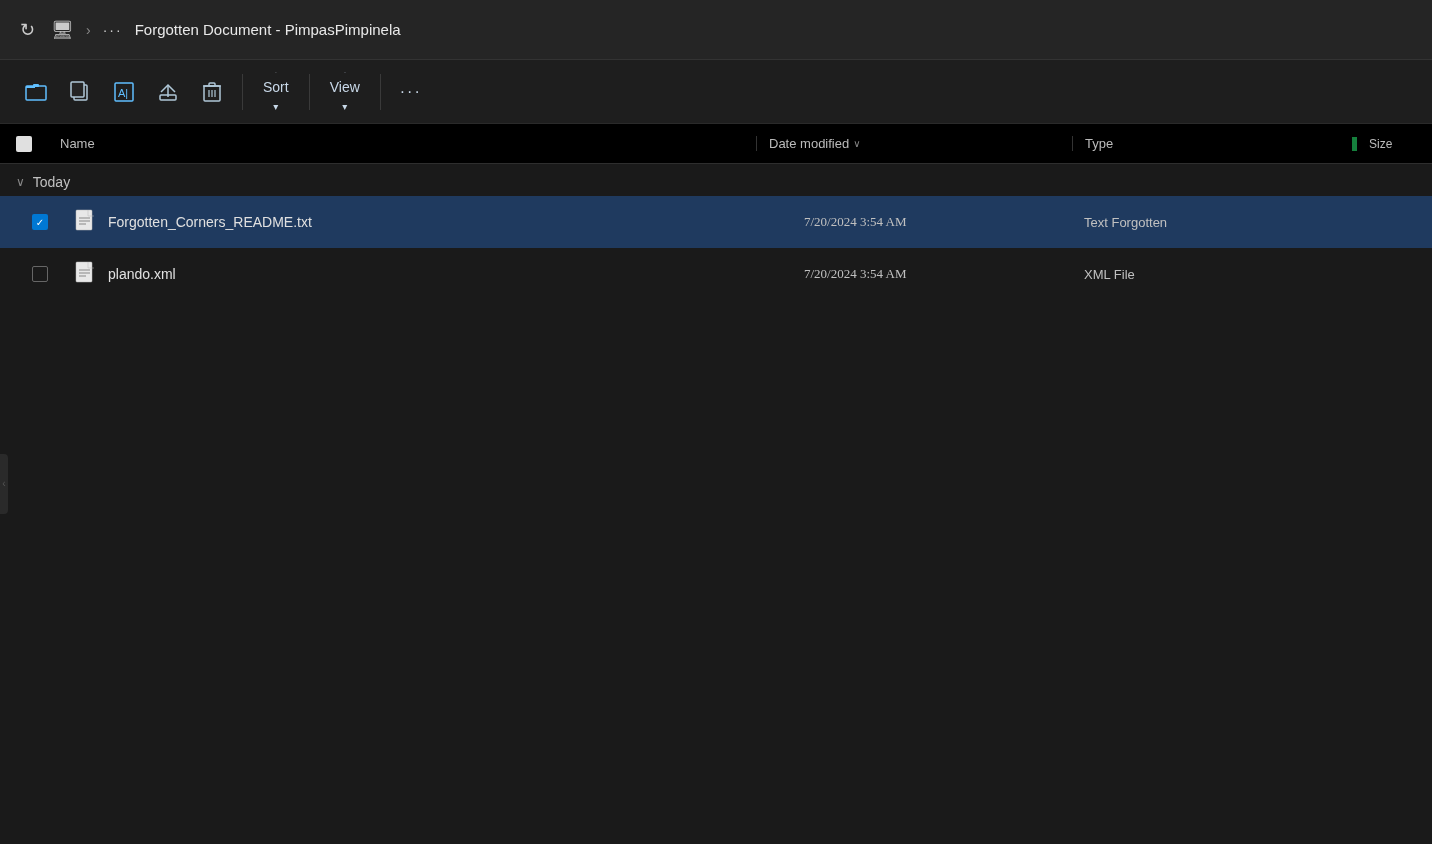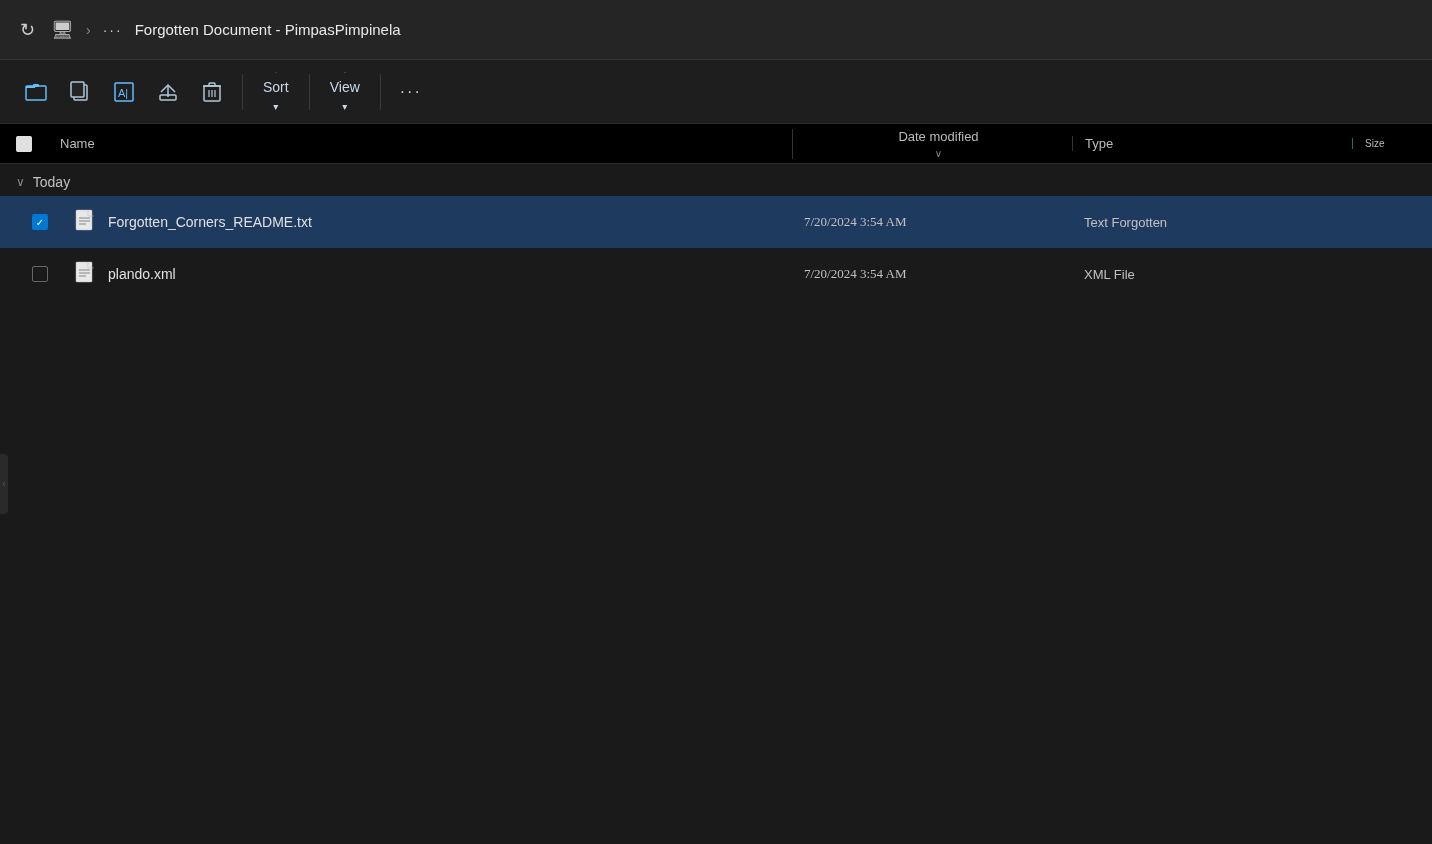--- a/index.html
+++ b/index.html
@@ -144,41 +144,41 @@
 
     .col-date {
       width: 280px;
       color: #bbb;
       font-size: 13px;
       padding-left: 12px;
       display: flex;
       align-items: center;
       gap: 4px;
       border-left: 1px solid #333;
-      flex-direction: column;
     }
 
     .col-type {
       width: 280px;
       color: #bbb;
       font-size: 13px;
       padding-left: 12px;
       display: flex;
       align-items: center;
       border-left: 1px solid #333;
+      margin-left: 36px;
     }
 
     .col-size {
       width: 80px;
       color: #bbb;
-      font-size: 10px;
-      padding-left: 12px;
-      display: flex;
-      align-items: center;
-      border-left: 1px solid #15803d;
+      font-size: 12px;
+      padding-left: 12px;
+      display: flex;
+      align-items: center;
+      border-left: 5px solid #15803d;
     }
 
     .sort-indicator {
       font-size: 10px;
       color: #888;
     }
 
     
     .group-header {
       display: flex;

